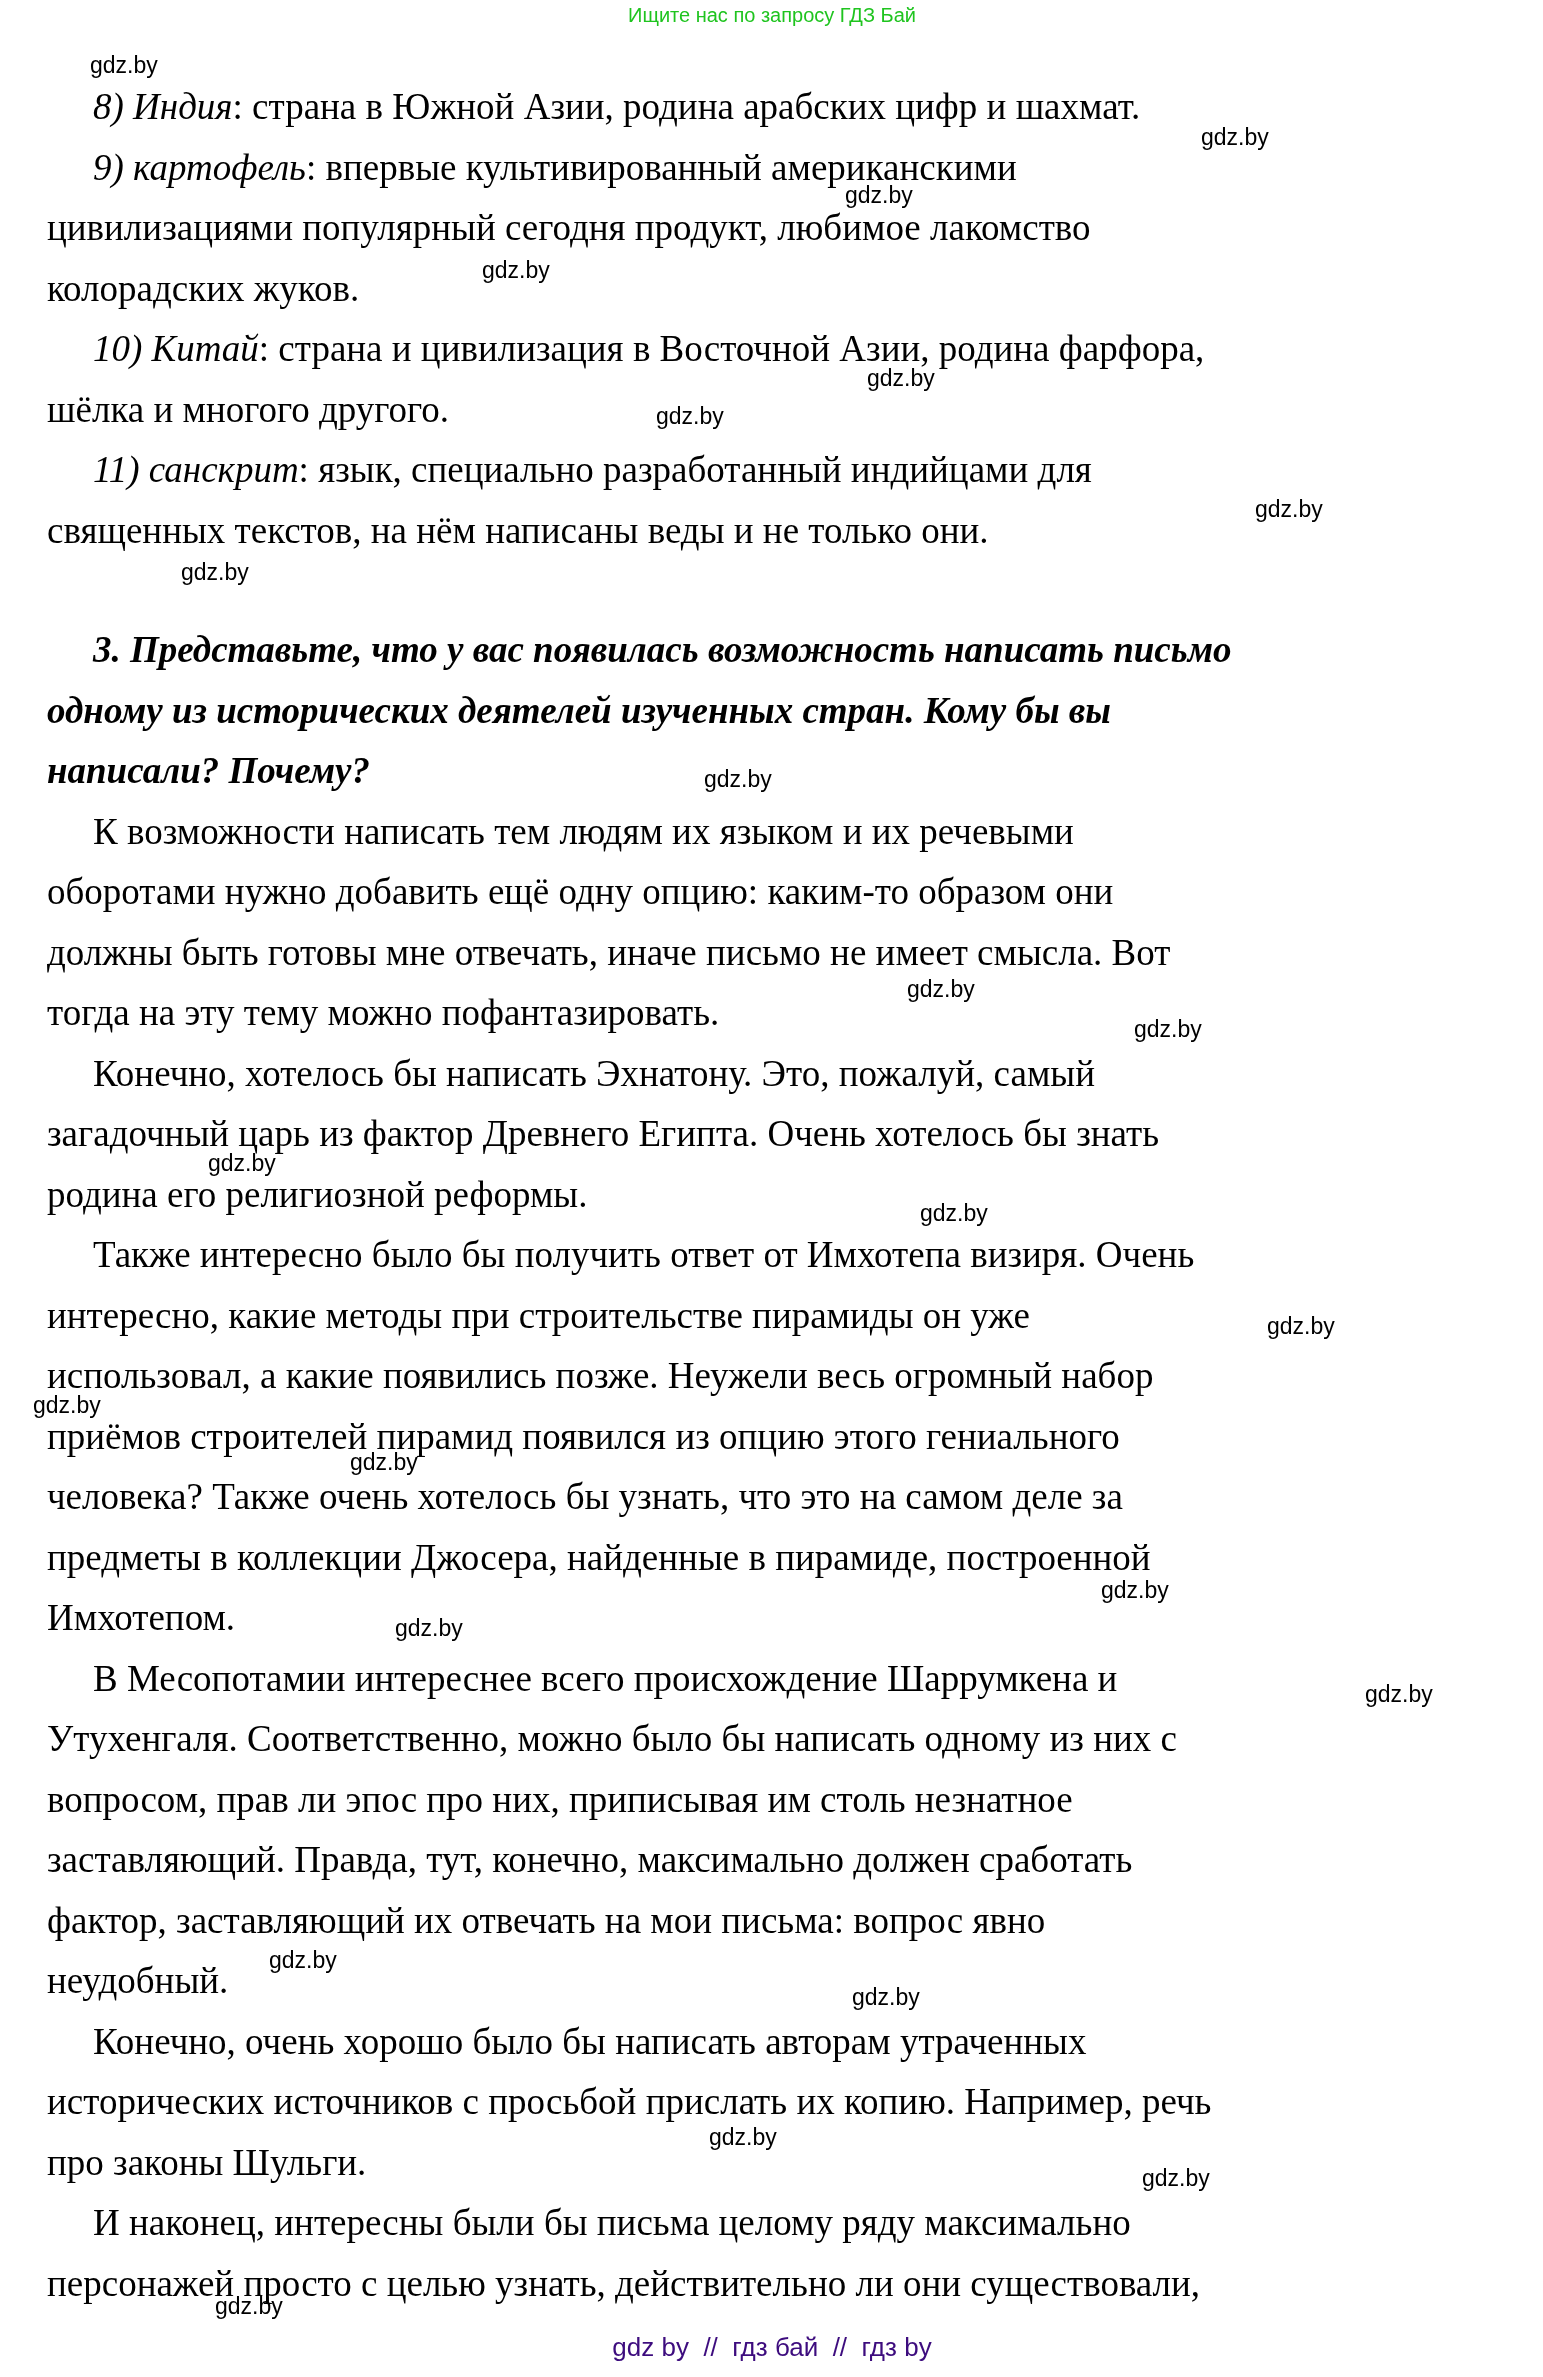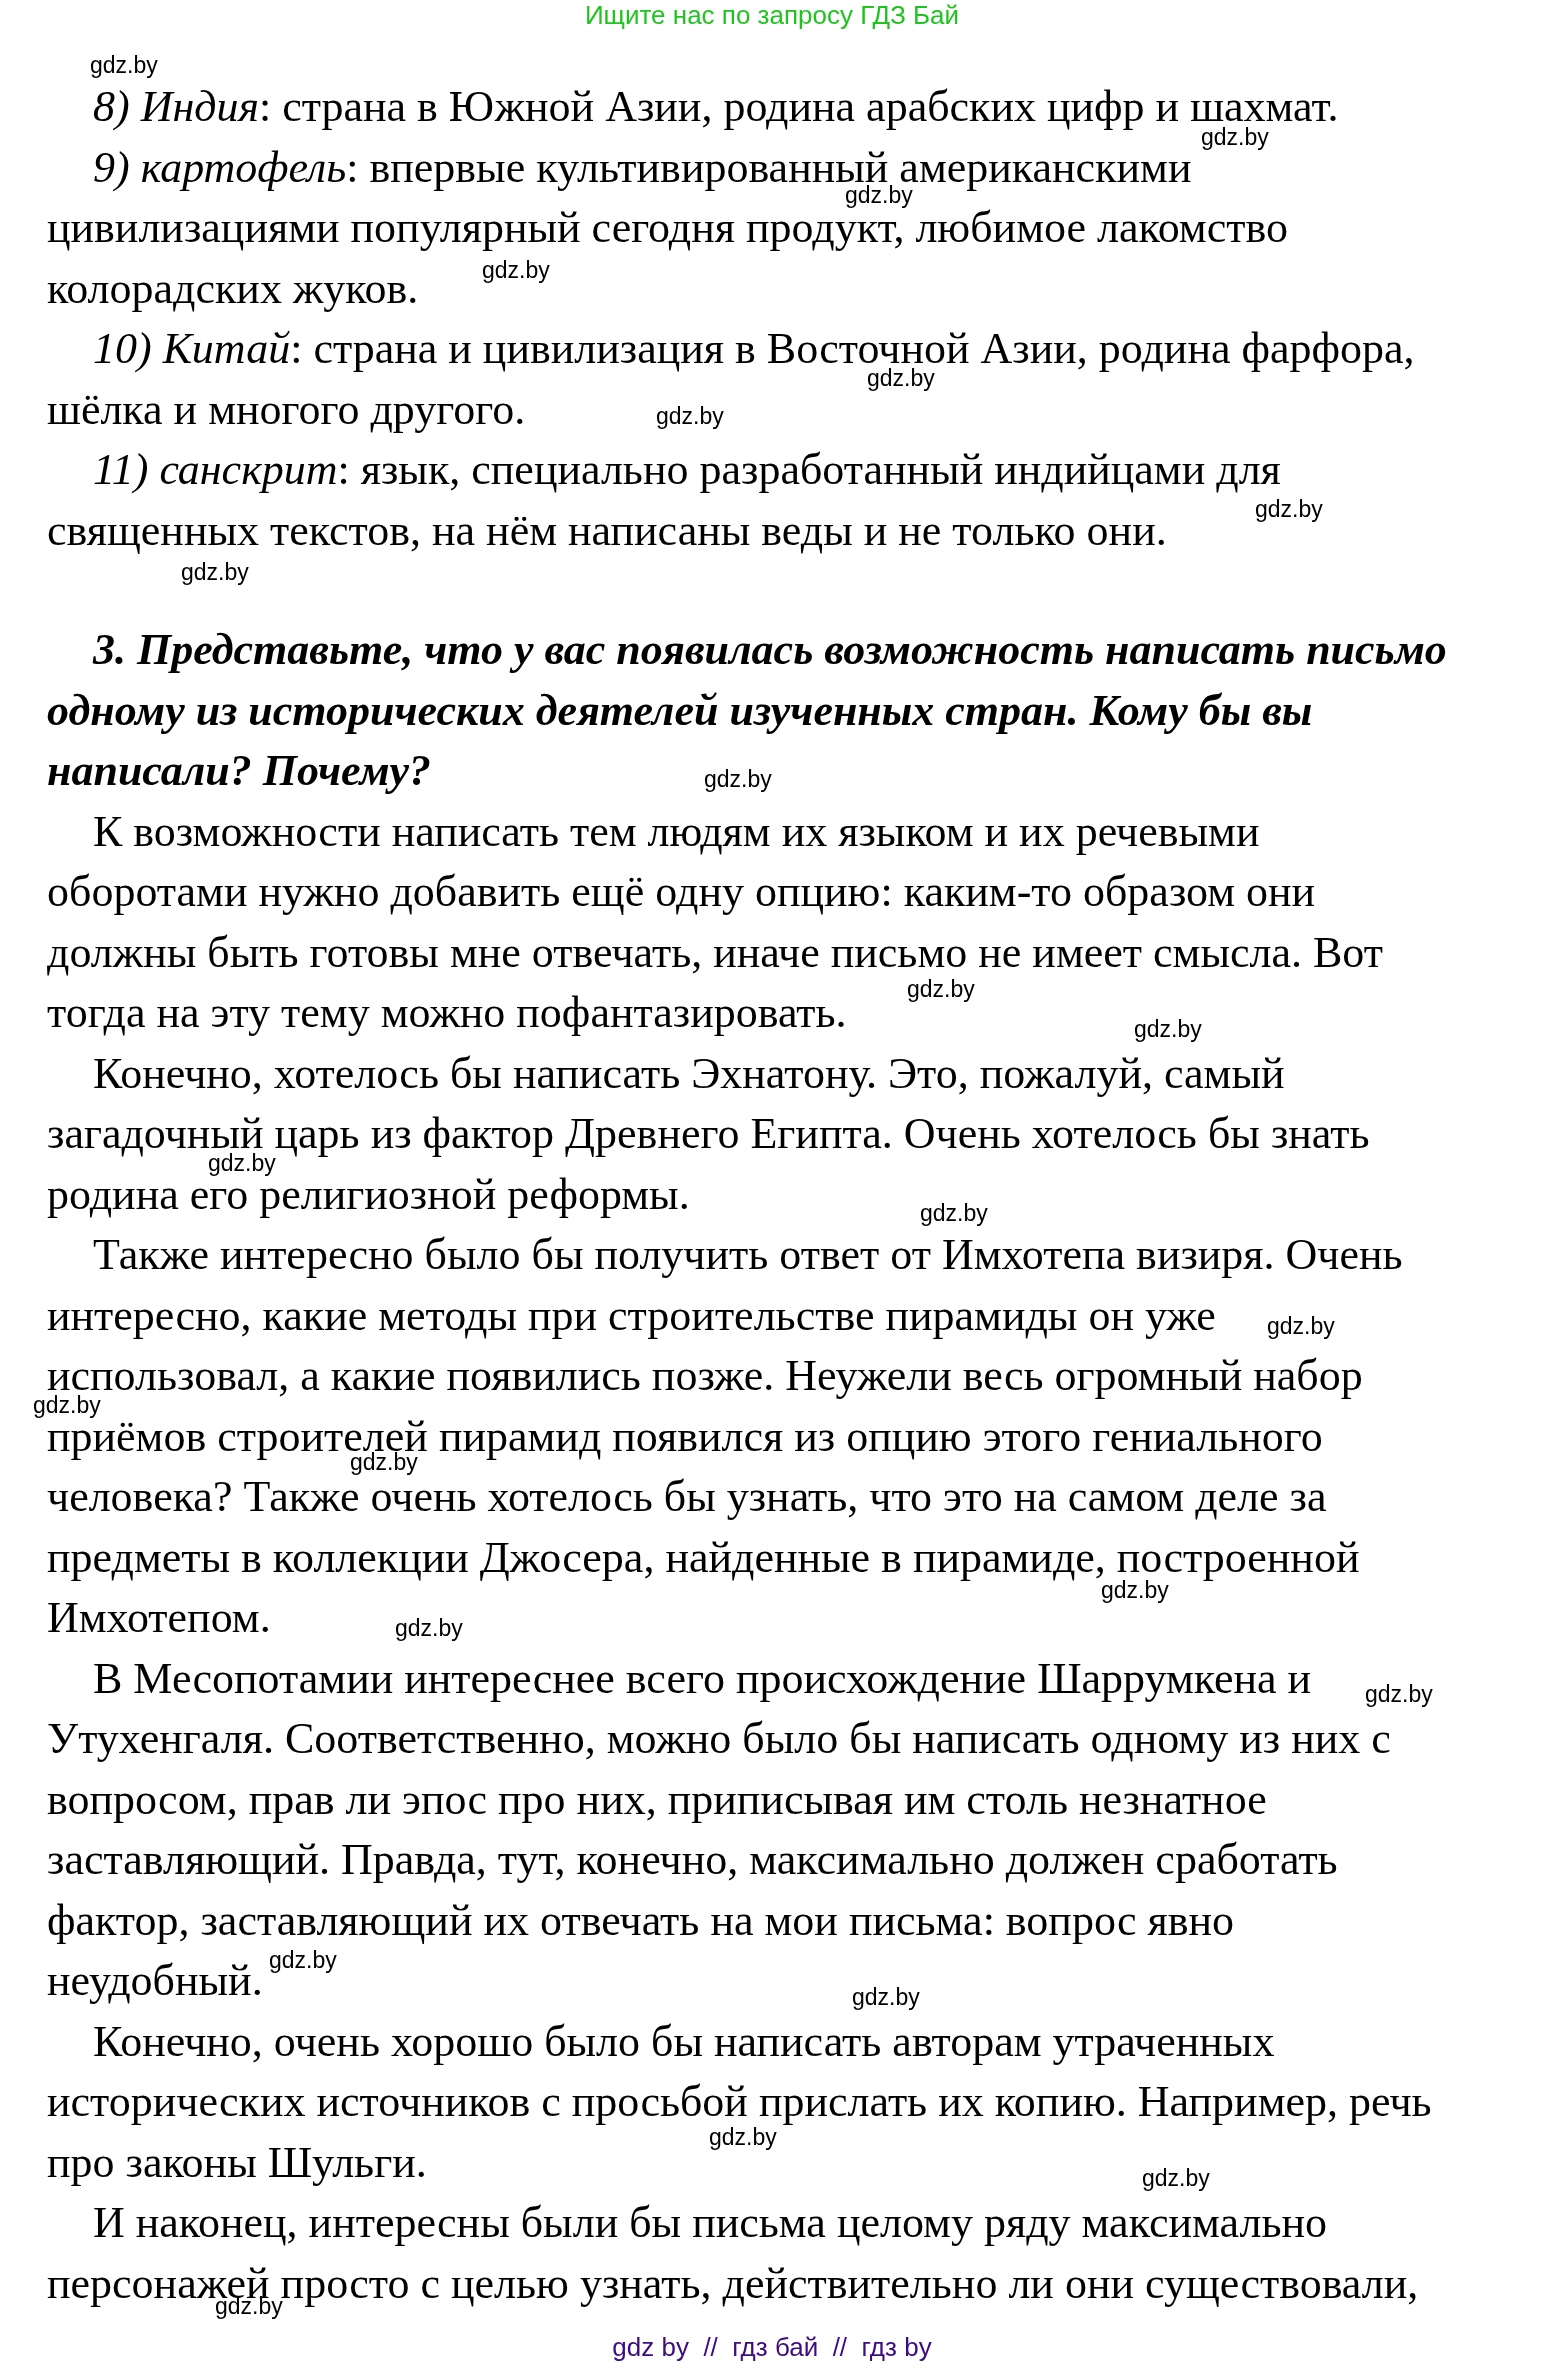--- a/index.html
+++ b/index.html
@@ -1,29 +1,29 @@
 <!DOCTYPE html>
 <html style="font-size:12.6px"><head>
 <meta charset="utf-8">
 <style>
   html, body { margin: 0; padding: 0; background: #ffffff; }
   body { width: 1544px; height: 2377px; position: relative; overflow: hidden; }
   .header {
     position: absolute; left: 0; top: 0; width: 1544px; height: 31px;
     text-align: center; font-family: "Liberation Sans", sans-serif;
-    font-size: 26px; line-height: 30px; color: #1fc41f;
+    font-size: 20px; line-height: 30px; color: #1fc41f;
   }
   .footer {
     position: absolute; left: 0; top: 2332px; width: 1544px; height: 31px;
     text-align: center; font-family: "Liberation Sans", sans-serif;
     font-size: 26px; line-height: 31px; color: #3d0c7e; white-space: pre;
   }
   .line {
     position: absolute; left: 47px;
-    font-family: "Liberation Serif", serif; font-size: 44px; line-height: 47px;
+    font-family: "Liberation Serif", serif; font-size: 37px; line-height: 47px;
     color: #000; white-space: nowrap; transform-origin: left top;
   }
   .indent { left: 93px; }
   .it { font-style: italic; }
   .q { font-weight: bold; font-style: italic; }
   .wm {
     position: absolute; font-family: "Liberation Sans", sans-serif;
     font-size: 23px; line-height: 25px; color: #000; white-space: nowrap; text-align: right;
   }
 </style>

